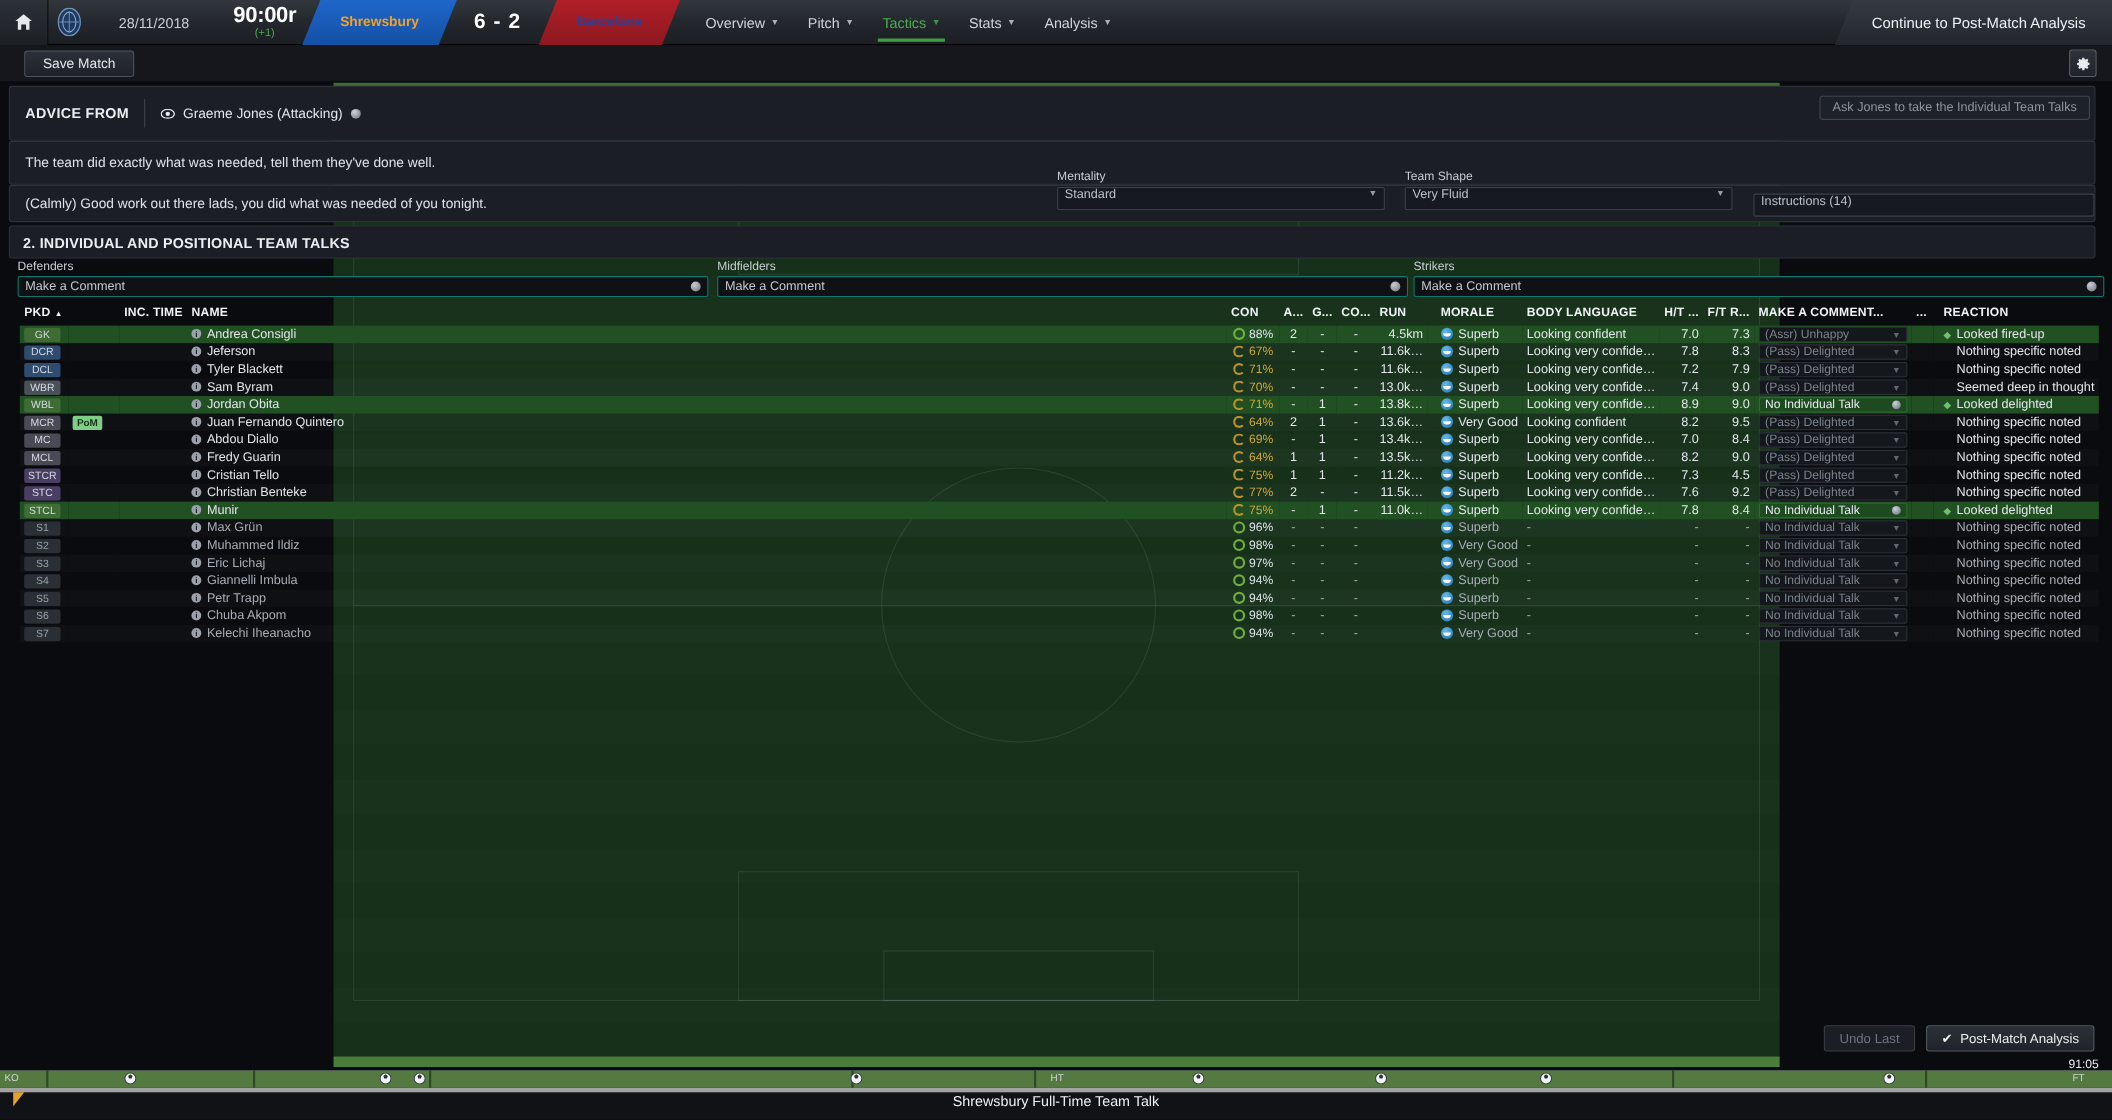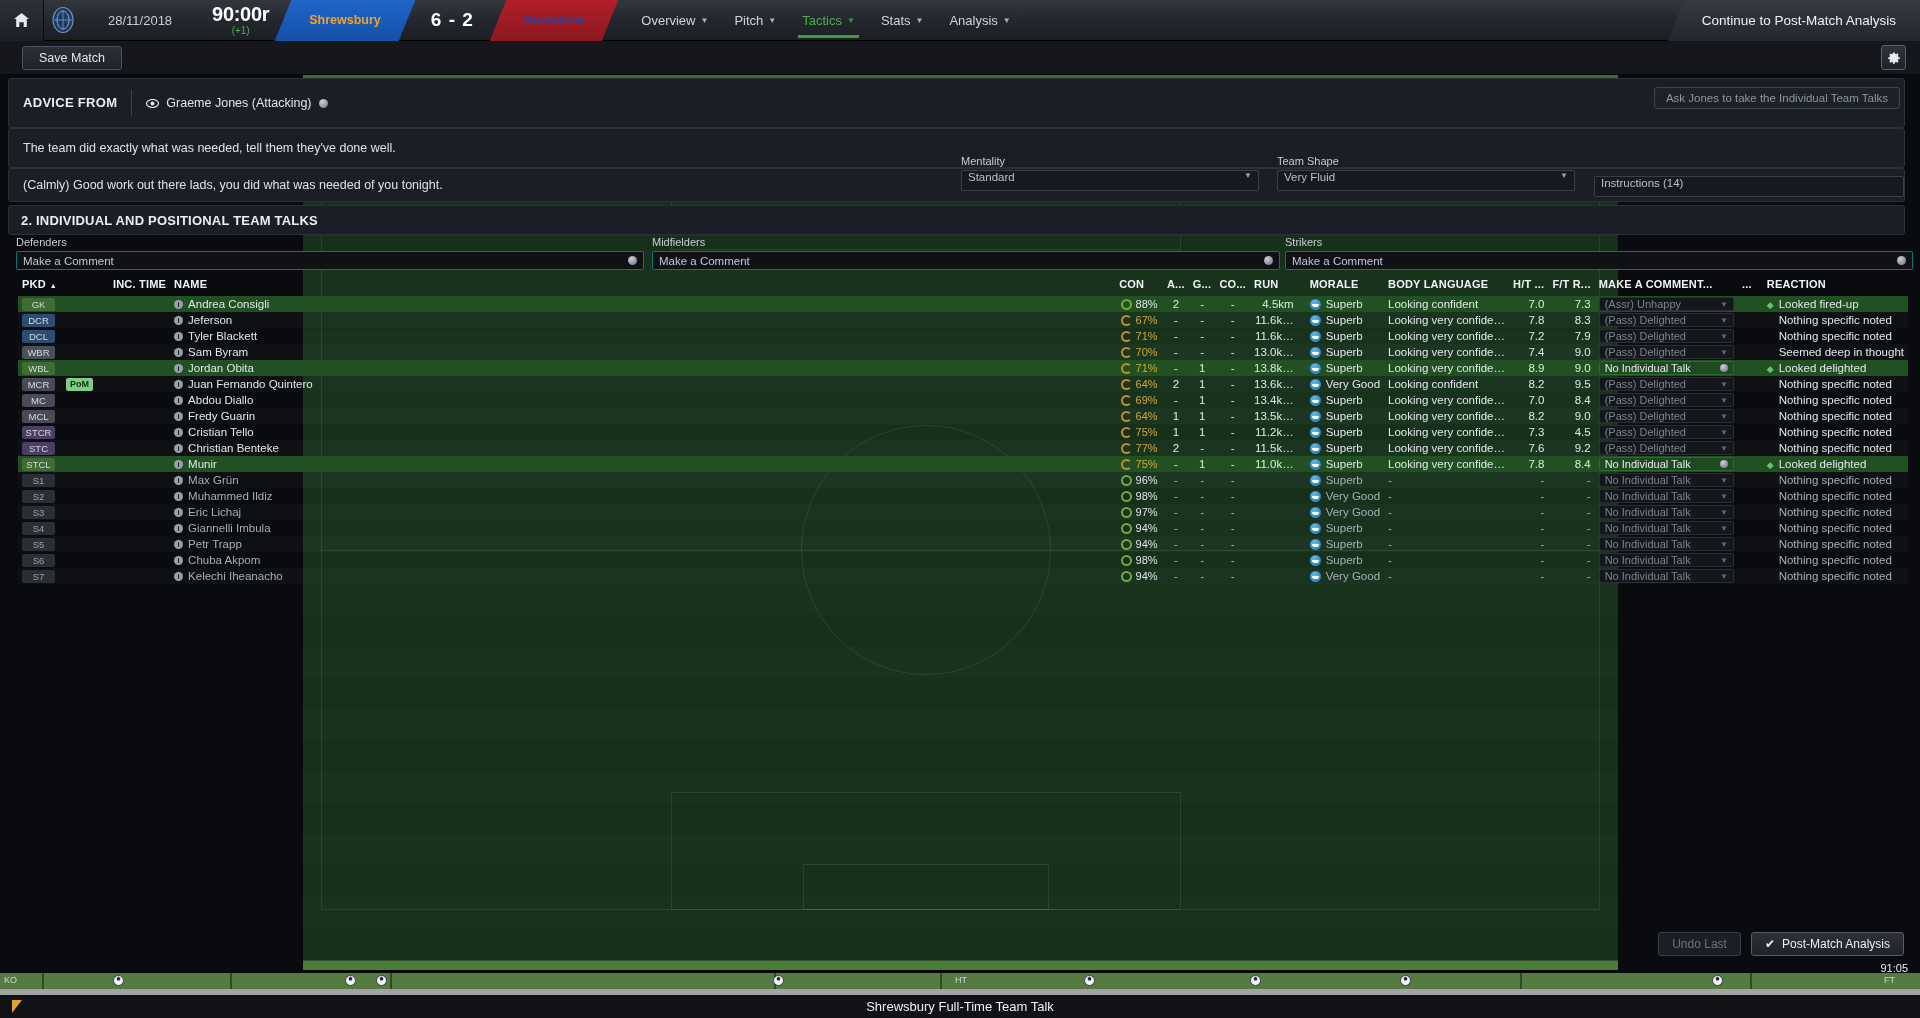--- a/index.html
+++ b/index.html
@@ -255,22 +255,22 @@
     background:#4c1d95;
   }
   #timeline .seg { position:absolute; top:0; bottom:0; background:#547a41; }
   #timeline .div { position:absolute; top:0; bottom:0; width:2px; background:#2e4a24; }
   #timeline .ball { position:absolute; top:2px; width:11px; height:11px; }
   #timeline .tlab { position:absolute; top:2px; font-size:9px; color:#cfd5db; }
 
   
   #statusbar {
     position:absolute; left:0; bottom:0; width:1920px; height:29px;
-    background:#101216; border-top:6px solid #a3a3a3;
-    display:flex; align-items:center; justify-content:center;
+    background:#101216; border-top:4px solid #a3a3a3;
+    display:flex; justify-content:center;
   }
   #statusbar .st { font-size:13px; color:#eef1f4; }
   #statusbar .flag {
     position:absolute; left:12px; width:0;height:0;
     border-left:10px solid #e0a32c; border-bottom:13px solid transparent;
   }
   svg { display:block; }
 </style>
 </head>
 <body>

